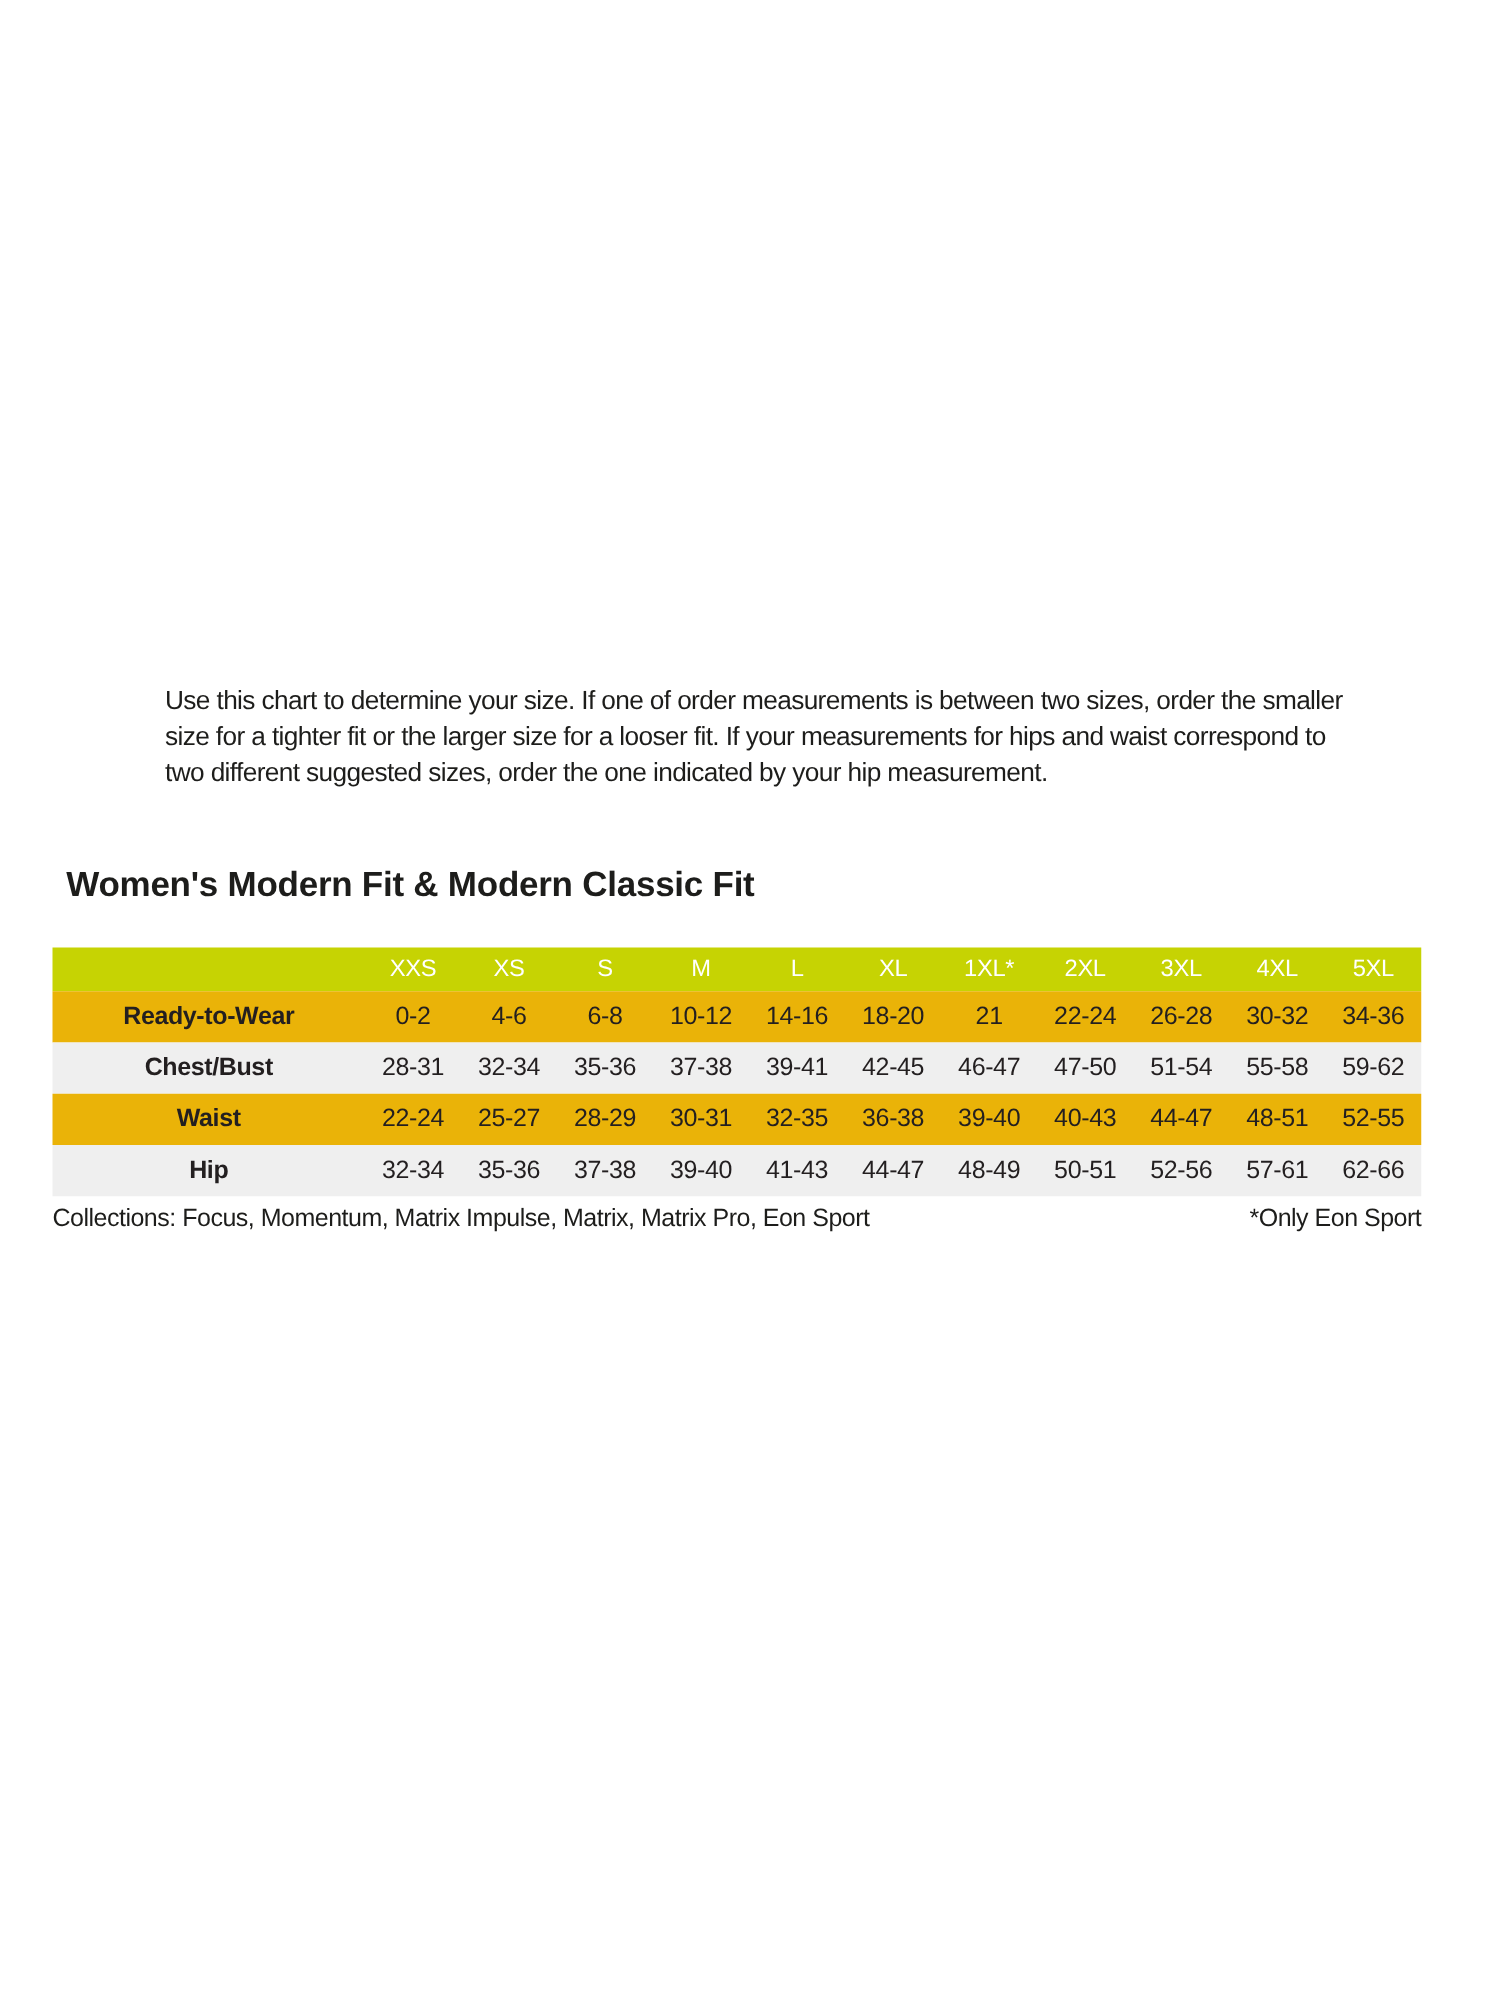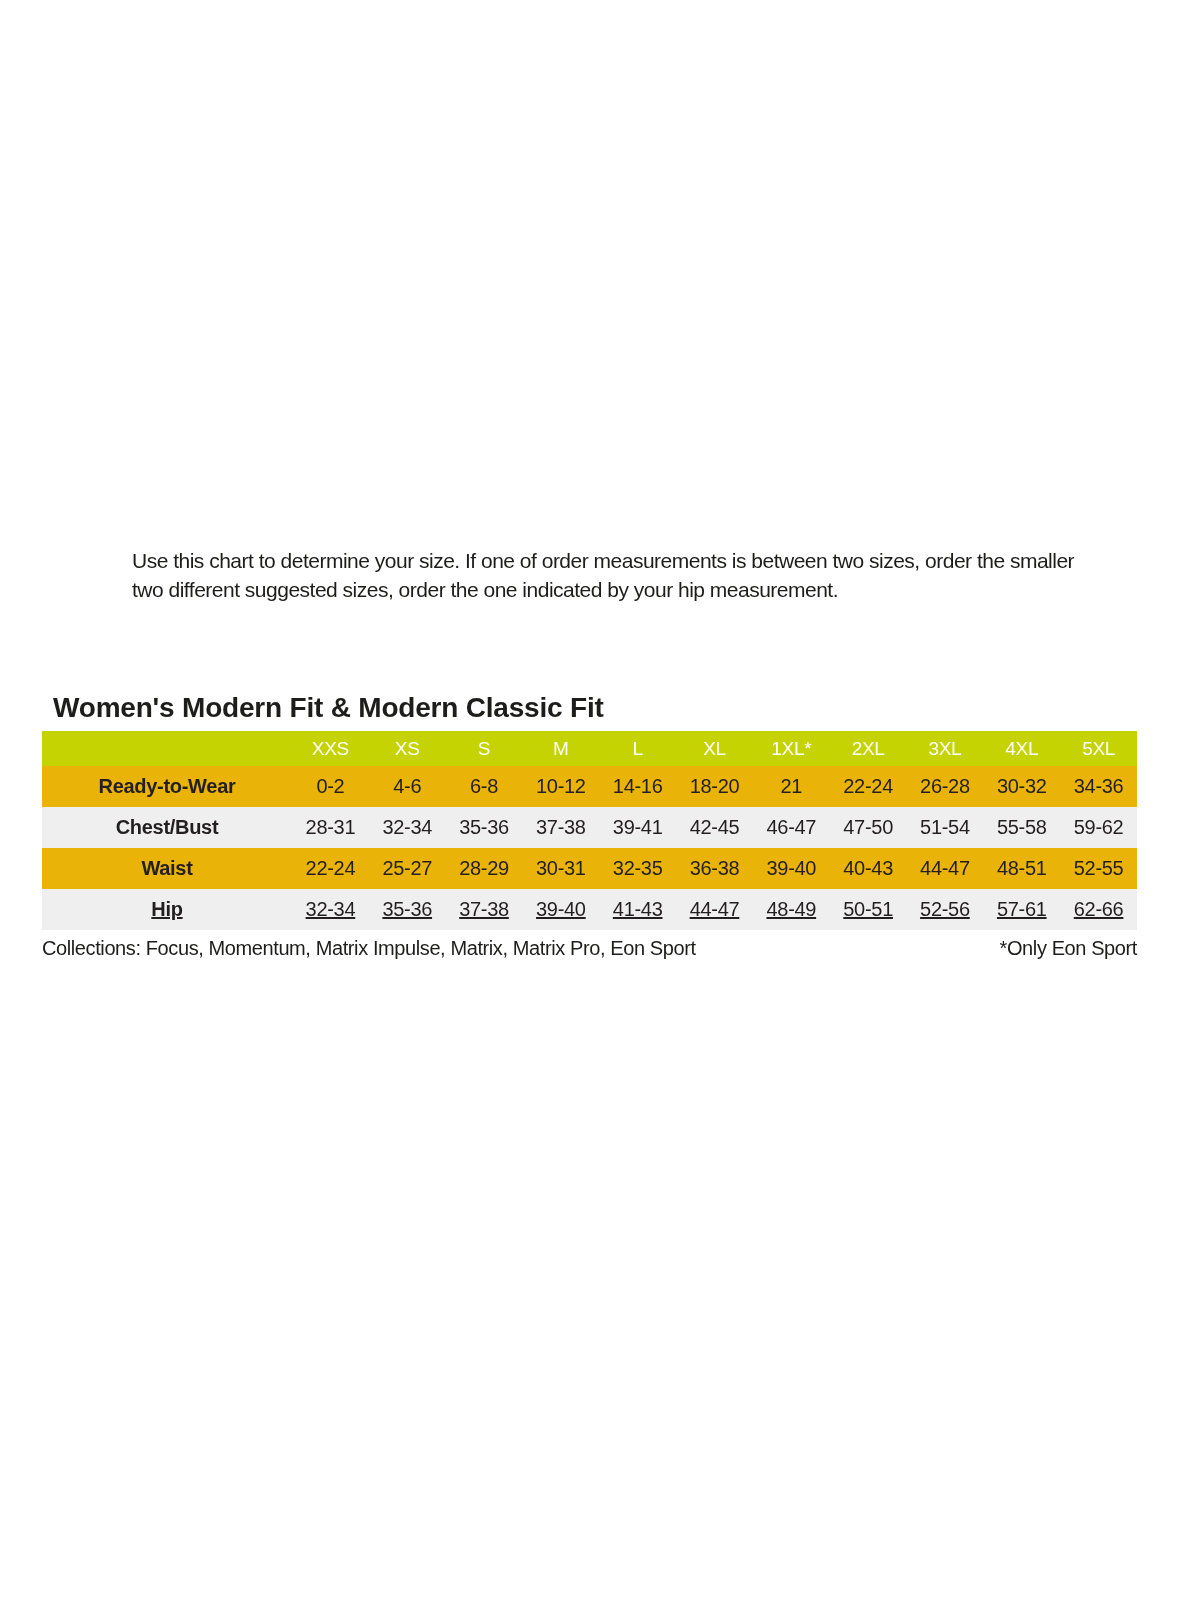--- a/index.html
+++ b/index.html
@@ -42,21 +42,21 @@
     top: 692px;
     left: 53px;
     font-size: 28px;
     font-weight: 700;
     letter-spacing: -0.2px;
     color: #1d1d1b;
   }
 
   .size-table {
     position: absolute;
-    top: 731px;
+    top: 758px;
     left: 42px;
     width: 1095px;
   }
   .trow {
     display: grid;
     grid-template-columns: 250px repeat(11, 1fr);
     align-items: center;
   }
   .header-row {
     height: 35px;
@@ -85,20 +85,21 @@
   .bold { font-weight: 400; }
 </style>
 </head>
 <body>
 
 <div class="page">
 
 
   <div class="intro">
     <div class="intro-line">Use this chart to determine your size. If one of order measurements is between two sizes, order the smaller</div>
+    <div class="intro-line">size for a tighter fit or the larger size for a looser fit. If your measurements for hips and waist correspond to</div>
     <div class="intro-line">two different suggested sizes, order the one indicated by your hip measurement.</div>
   </div>
 
   <h2 class="section-title">Women's Modern Fit &amp; Modern Classic Fit</h2>
 
   <div class="size-table">
     <div class="trow header-row" style="background: rgb(198, 211, 3);">
       <div class="cell"></div>
     <div class="cell">XXS</div>
         <div class="cell">XS</div>
@@ -148,21 +149,21 @@
           <div class="cell">28-29</div>
           <div class="cell">30-31</div>
           <div class="cell">32-35</div>
           <div class="cell">36-38</div>
           <div class="cell">39-40</div>
           <div class="cell">40-43</div>
           <div class="cell">44-47</div>
           <div class="cell">48-51</div>
           <div class="cell">52-55</div>
         </div>
-        <div class="trow body-row striped" style="background: rgb(239, 239, 239); text-decoration: underline;">
+        <div class="trow body-row striped" style="background: rgb(239, 239, 239);">
           <div class="cell label">Hip</div>
           <div class="cell">32-34</div>
           <div class="cell">35-36</div>
           <div class="cell">37-38</div>
           <div class="cell">39-40</div>
           <div class="cell">41-43</div>
           <div class="cell">44-47</div>
           <div class="cell">48-49</div>
           <div class="cell">50-51</div>
           <div class="cell">52-56</div>

